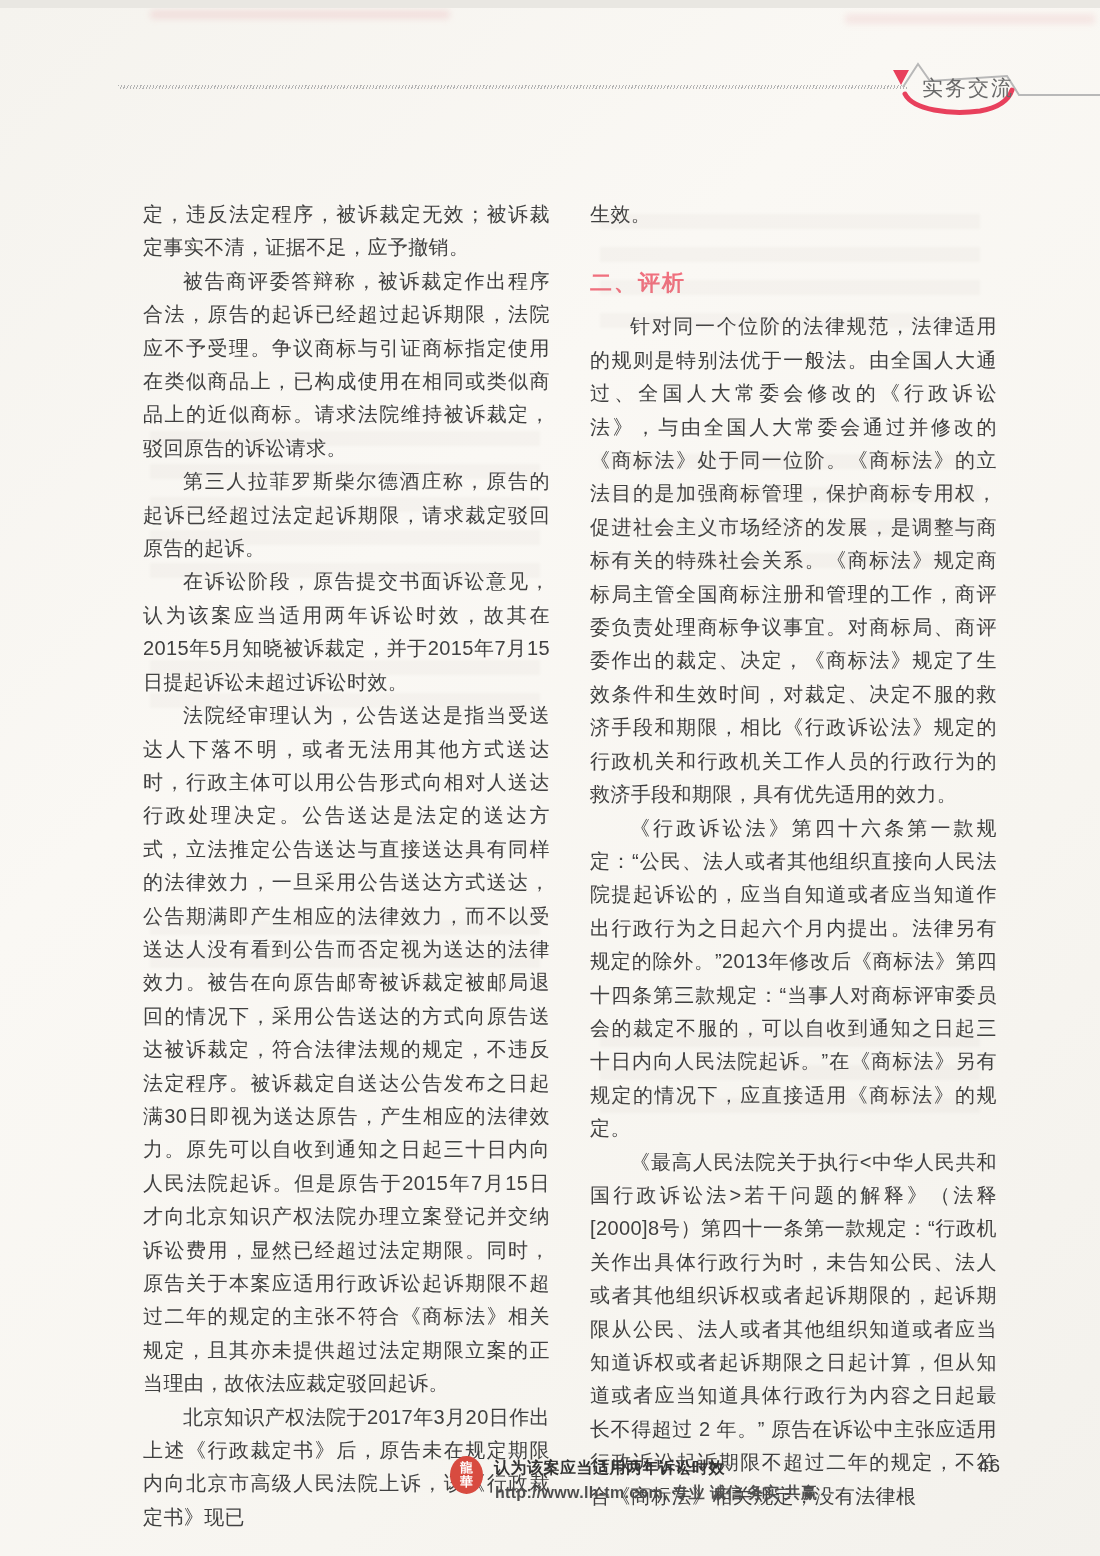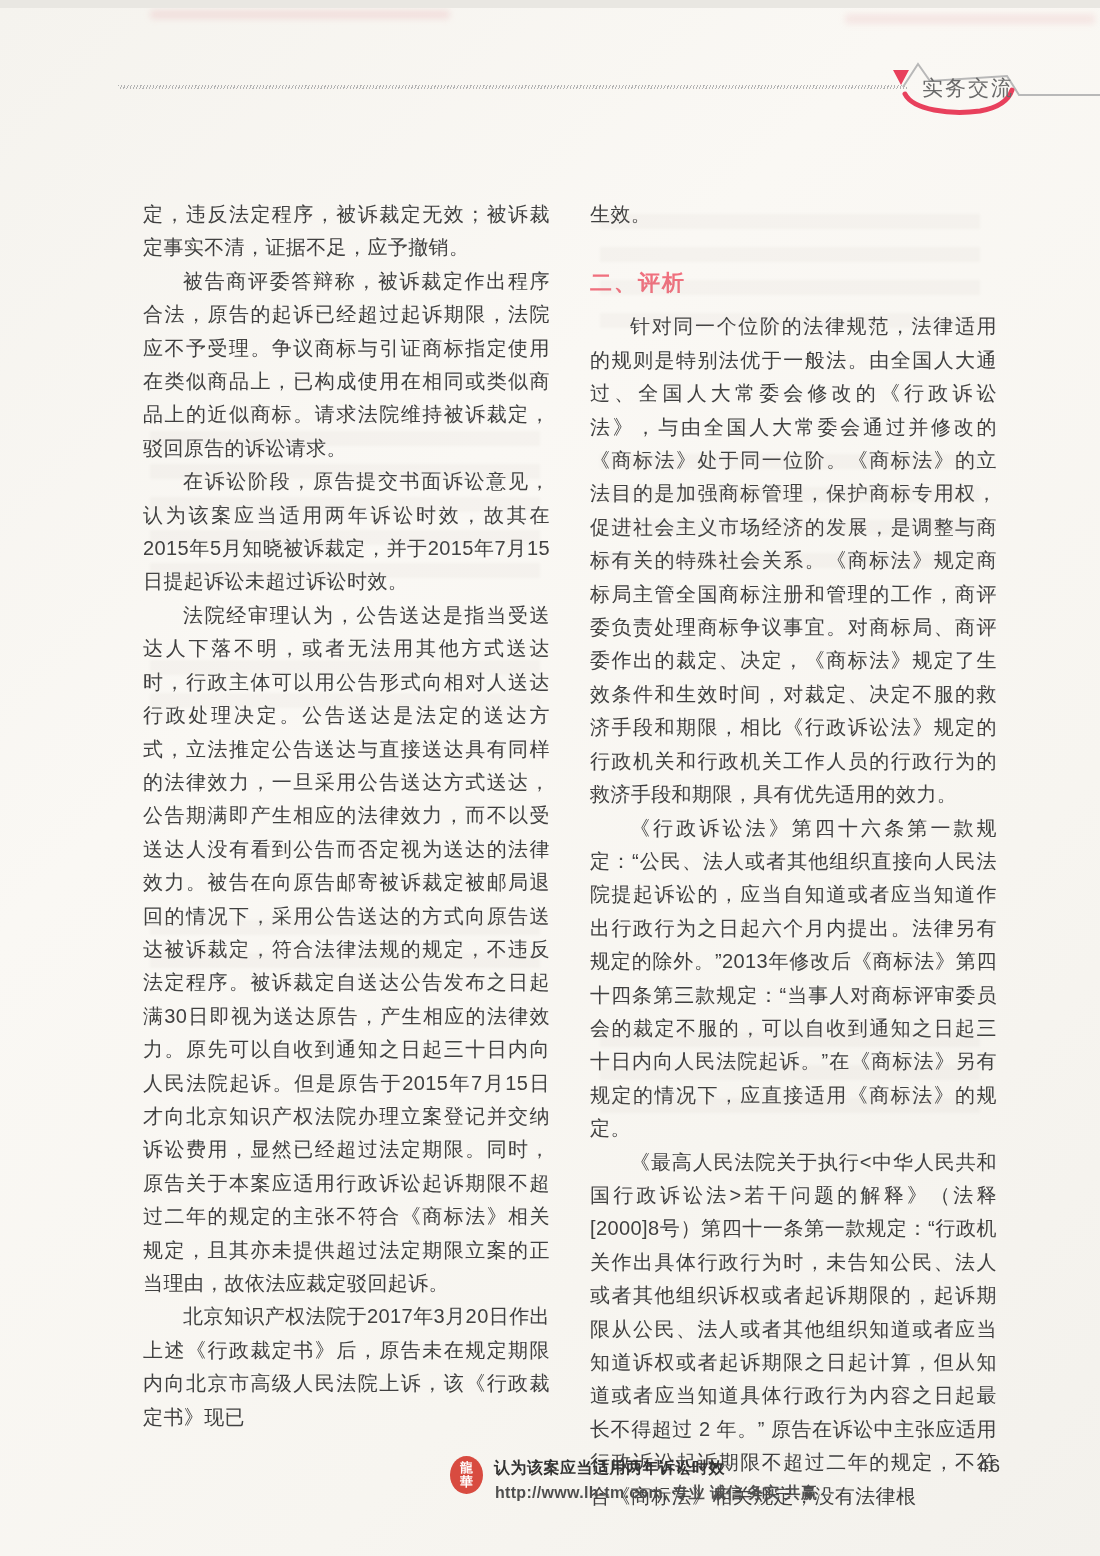--- a/index.html
+++ b/index.html
@@ -87,20 +87,21 @@
     <polyline class="tab-outline" points="18,29 33,6 45,23 122,18 134,37 215,37"></polyline>
     <path class="tab-underline" d="M 20 36 C 28 52 65 57 95 53 C 112 50 123 44 127 32"></path>
     <polygon class="tab-triangle" points="8,12 24,12 16,27"></polygon>
   </svg>
   <div class="tab-label">实务交流</div>
 
   <div class="columns">
     <div class="col">
       <p class="para noindent">定，违反法定程序，被诉裁定无效；被诉裁定事实不清，证据不足，应予撤销。</p>
       <p class="para">被告商评委答辩称，被诉裁定作出程序合法，原告的起诉已经超过起诉期限，法院应不予受理。争议商标与引证商标指定使用在类似商品上，已构成使用在相同或类似商品上的近似商标。请求法院维持被诉裁定，驳回原告的诉讼请求。</p>
+      <p class="para">第三人拉菲罗斯柴尔德酒庄称，原告的起诉已经超过法定起诉期限，请求裁定驳回原告的起诉。</p>
       <p class="para">在诉讼阶段，原告提交书面诉讼意见，认为该案应当适用两年诉讼时效，故其在2015年5月知晓被诉裁定，并于2015年7月15日提起诉讼未超过诉讼时效。</p>
       <p class="para">法院经审理认为，公告送达是指当受送达人下落不明，或者无法用其他方式送达时，行政主体可以用公告形式向相对人送达行政处理决定。公告送达是法定的送达方式，立法推定公告送达与直接送达具有同样的法律效力，一旦采用公告送达方式送达，公告期满即产生相应的法律效力，而不以受送达人没有看到公告而否定视为送达的法律效力。被告在向原告邮寄被诉裁定被邮局退回的情况下，采用公告送达的方式向原告送达被诉裁定，符合法律法规的规定，不违反法定程序。被诉裁定自送达公告发布之日起满30日即视为送达原告，产生相应的法律效力。原先可以自收到通知之日起三十日内向人民法院起诉。但是原告于2015年7月15日才向北京知识产权法院办理立案登记并交纳诉讼费用，显然已经超过法定期限。同时，原告关于本案应适用行政诉讼起诉期限不超过二年的规定的主张不符合《商标法》相关规定，且其亦未提供超过法定期限立案的正当理由，故依法应裁定驳回起诉。</p>
       <p class="para">北京知识产权法院于2017年3月20日作出上述《行政裁定书》后，原告未在规定期限内向北京市高级人民法院上诉，该《行政裁定书》现已</p>
     </div>
 
     <div class="col">
       <p class="para noindent">生效。</p>
       <h2 class="sec-head">二、评析</h2>
       <p class="para">针对同一个位阶的法律规范，法律适用的规则是特别法优于一般法。由全国人大通过、全国人大常委会修改的《行政诉讼法》，与由全国人大常委会通过并修改的《商标法》处于同一位阶。《商标法》的立法目的是加强商标管理，保护商标专用权，促进社会主义市场经济的发展，是调整与商标有关的特殊社会关系。《商标法》规定商标局主管全国商标注册和管理的工作，商评委负责处理商标争议事宜。对商标局、商评委作出的裁定、决定，《商标法》规定了生效条件和生效时间，对裁定、决定不服的救济手段和期限，相比《行政诉讼法》规定的行政机关和行政机关工作人员的行政行为的救济手段和期限，具有优先适用的效力。</p>
       <p class="para">《行政诉讼法》第四十六条第一款规定：“公民、法人或者其他组织直接向人民法院提起诉讼的，应当自知道或者应当知道作出行政行为之日起六个月内提出。法律另有规定的除外。”2013年修改后《商标法》第四十四条第三款规定：“当事人对商标评审委员会的裁定不服的，可以自收到通知之日起三十日内向人民法院起诉。”在《商标法》另有规定的情况下，应直接适用《商标法》的规定。</p>

